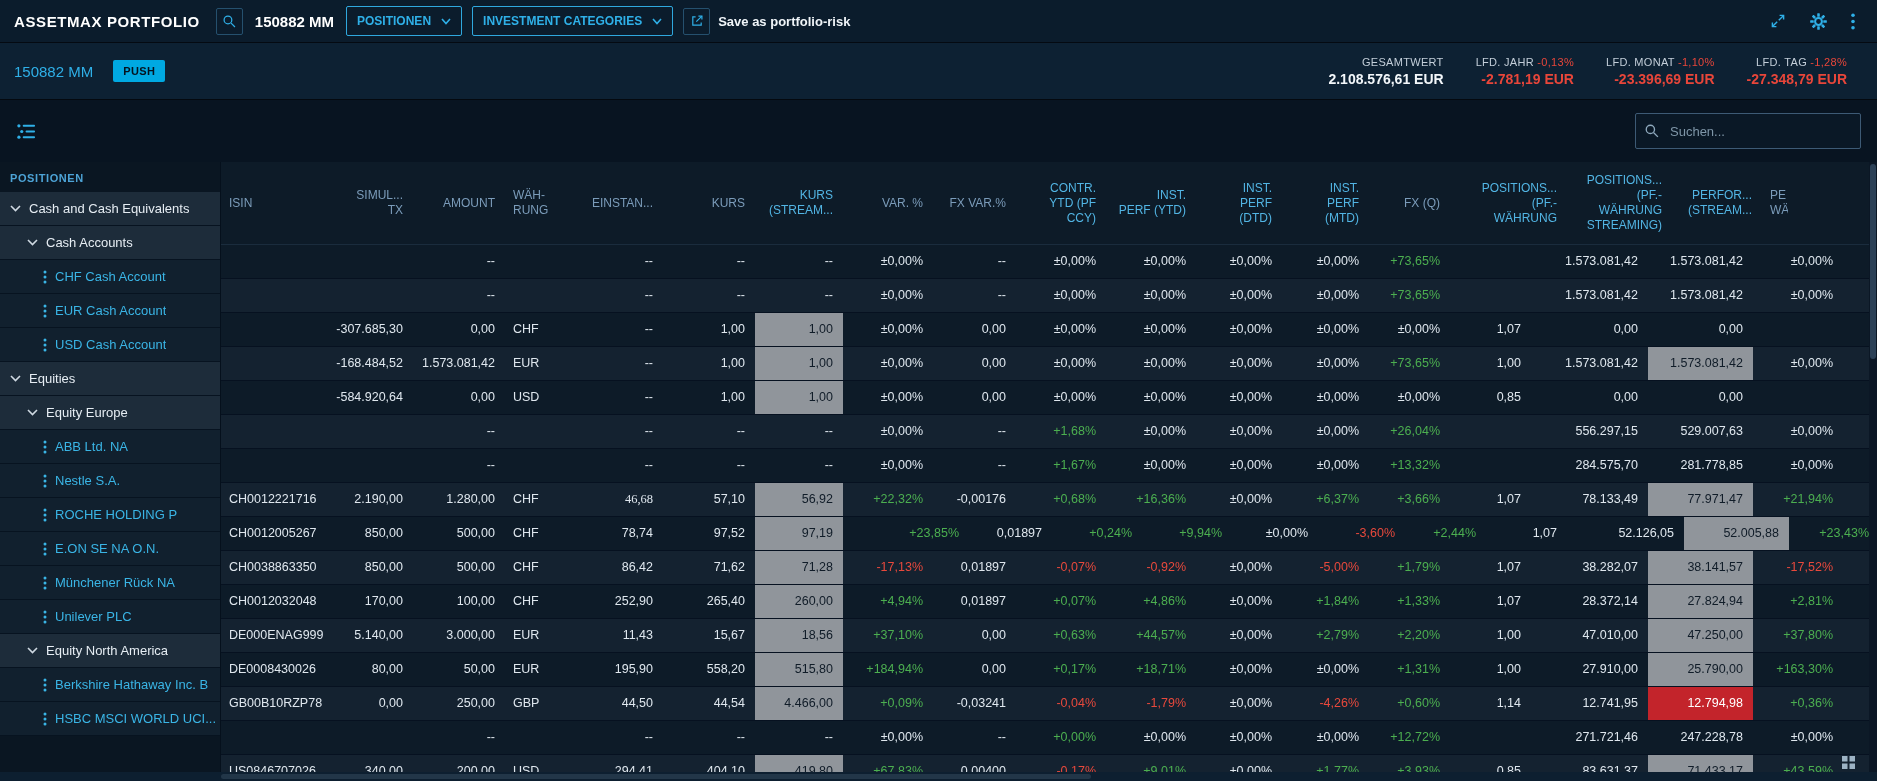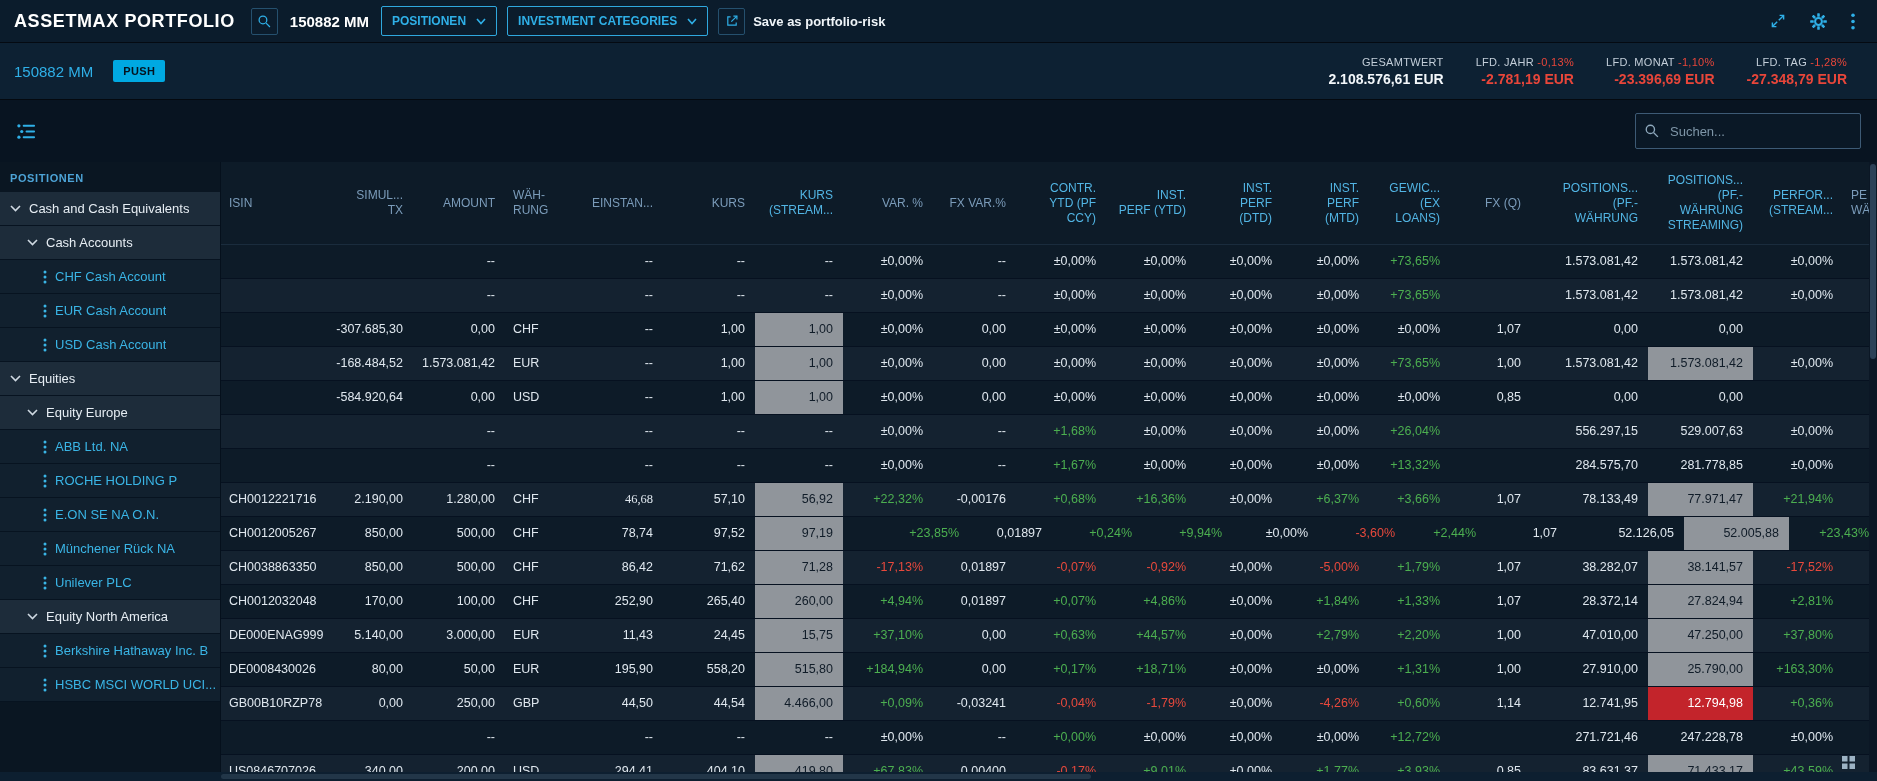--- a/index.html
+++ b/index.html
@@ -3,21 +3,21 @@
 <meta charset="utf-8">
 <style>
   *{margin:0;padding:0;box-sizing:border-box}
   html,body{width:1877px;height:781px;overflow:hidden;background:#060d16;
     font-family:"Liberation Sans",sans-serif}
   .app{position:relative;width:1877px;height:781px;background:#081421;color:#e8eef4;overflow:hidden}
 
   
   .topbar{height:43px;background:#0b1c2c;border-bottom:1px solid #040a12;
     display:flex;align-items:center;padding:0 14px}
-  .brand{font-size:18px;font-weight:bold;color:#fff;letter-spacing:.6px;margin-right:16px;white-space:nowrap}
+  .brand{font-size:15px;font-weight:bold;color:#fff;letter-spacing:.6px;margin-right:16px;white-space:nowrap}
   .tb-iconbox{width:27px;height:27px;border:1px solid #25506e;color:#2fb0e8;background:transparent;
     display:flex;align-items:center;justify-content:center;border-radius:2px;cursor:pointer;flex:none}
   .tb-portfolio{font-size:15px;font-weight:bold;color:#fff;margin:0 12px;white-space:nowrap}
   .tb-dd{height:30px;border:1px solid #2fa8de;color:#2fb0e8;font-size:12px;font-weight:bold;background:transparent;
     display:flex;align-items:center;gap:10px;padding:0 10px;border-radius:2px;margin-right:10px;cursor:pointer;white-space:nowrap}
   .tb-save{color:#f0f5f9;font-size:13px;font-weight:bold;margin-left:8px;white-space:nowrap;cursor:pointer}
   .tb-right{margin-left:auto;display:flex;gap:24px;align-items:center;color:#2fb0e8;padding-right:8px}
   .tb-ic{display:flex;align-items:center;cursor:pointer}
 
   
@@ -276,20 +276,30 @@
             <span class="tree-lb">ABB Ltd. NA</span>
           </div>
           <div class="tree-item lvl2 leaf">
             <span class="tree-ic">
               <svg width="4" height="14" viewBox="0 0 4 14" fill="currentColor">
                 <circle cx="2" cy="2" r="1.5"></circle>
                 <circle cx="2" cy="7" r="1.5"></circle>
                 <circle cx="2" cy="12" r="1.5"></circle>
               </svg>
             </span>
+            <span class="tree-lb">Nestle S.A.</span>
+          </div>
+          <div class="tree-item lvl2 leaf">
+            <span class="tree-ic">
+              <svg width="4" height="14" viewBox="0 0 4 14" fill="currentColor">
+                <circle cx="2" cy="2" r="1.5"></circle>
+                <circle cx="2" cy="7" r="1.5"></circle>
+                <circle cx="2" cy="12" r="1.5"></circle>
+              </svg>
+            </span>
             <span class="tree-lb">ROCHE HOLDING P</span>
           </div>
           <div class="tree-item lvl2 leaf">
             <span class="tree-ic">
               <svg width="4" height="14" viewBox="0 0 4 14" fill="currentColor">
                 <circle cx="2" cy="2" r="1.5"></circle>
                 <circle cx="2" cy="7" r="1.5"></circle>
                 <circle cx="2" cy="12" r="1.5"></circle>
               </svg>
             </span>
@@ -388,25 +398,20 @@
           </div>
           <div class="hcell ar bright" style="width: 86px;">
             <span>INST.</span>
             <span>PERF</span>
             <span>(DTD)</span>
           </div>
           <div class="hcell ar bright" style="width: 87px;">
             <span>INST.</span>
             <span>PERF</span>
             <span>(MTD)</span>
-          </div>
-          <div class="hcell ar bright" style="width: 81px;">
-            <span>GEWIC...</span>
-            <span>(EX</span>
-            <span>LOANS)</span>
           </div>
           <div class="hcell ar" style="width: 81px;">
             <span>FX (Q)</span>
           </div>
           <div class="hcell ar bright" style="width: 117px;">
             <span>POSITIONS...</span>
             <span>(PF.-</span>
             <span>WÄHRUNG</span>
           </div>
           <div class="hcell ar bright" style="width: 105px;">
@@ -655,22 +660,22 @@
             <div class="cell ar hl-gray" style="width: 105px;">27.824,94</div>
             <div class="cell ar pos" style="width: 90px;">+2,81%</div>
             <div class="cell al" style="width: 26px;"></div>
           </div>
           <div class="trow odd">
             <div class="cell al" style="width: 108px;">DE000ENAG999</div>
             <div class="cell ar" style="width: 84px;">5.140,00</div>
             <div class="cell ar" style="width: 92px;">3.000,00</div>
             <div class="cell al" style="width: 50px;">EUR</div>
             <div class="cell ar" style="width: 108px;">11,43</div>
-            <div class="cell ar" style="width: 92px;">24,45</div>
-            <div class="cell ar hl-gray" style="width: 88px;">15,75</div>
+            <div class="cell ar" style="width: 92px;">15,67</div>
+            <div class="cell ar hl-gray" style="width: 88px;">18,56</div>
             <div class="cell ar pos" style="width: 90px;">+37,10%</div>
             <div class="cell ar" style="width: 83px;">0,00</div>
             <div class="cell ar pos" style="width: 90px;">+0,63%</div>
             <div class="cell ar pos" style="width: 90px;">+44,57%</div>
             <div class="cell ar" style="width: 86px;">±0,00%</div>
             <div class="cell ar pos" style="width: 87px;">+2,79%</div>
             <div class="cell ar pos" style="width: 81px;">+2,20%</div>
             <div class="cell ar" style="width: 81px;">1,00</div>
             <div class="cell ar" style="width: 117px;">47.010,00</div>
             <div class="cell ar hl-gray" style="width: 105px;">47.250,00</div>

